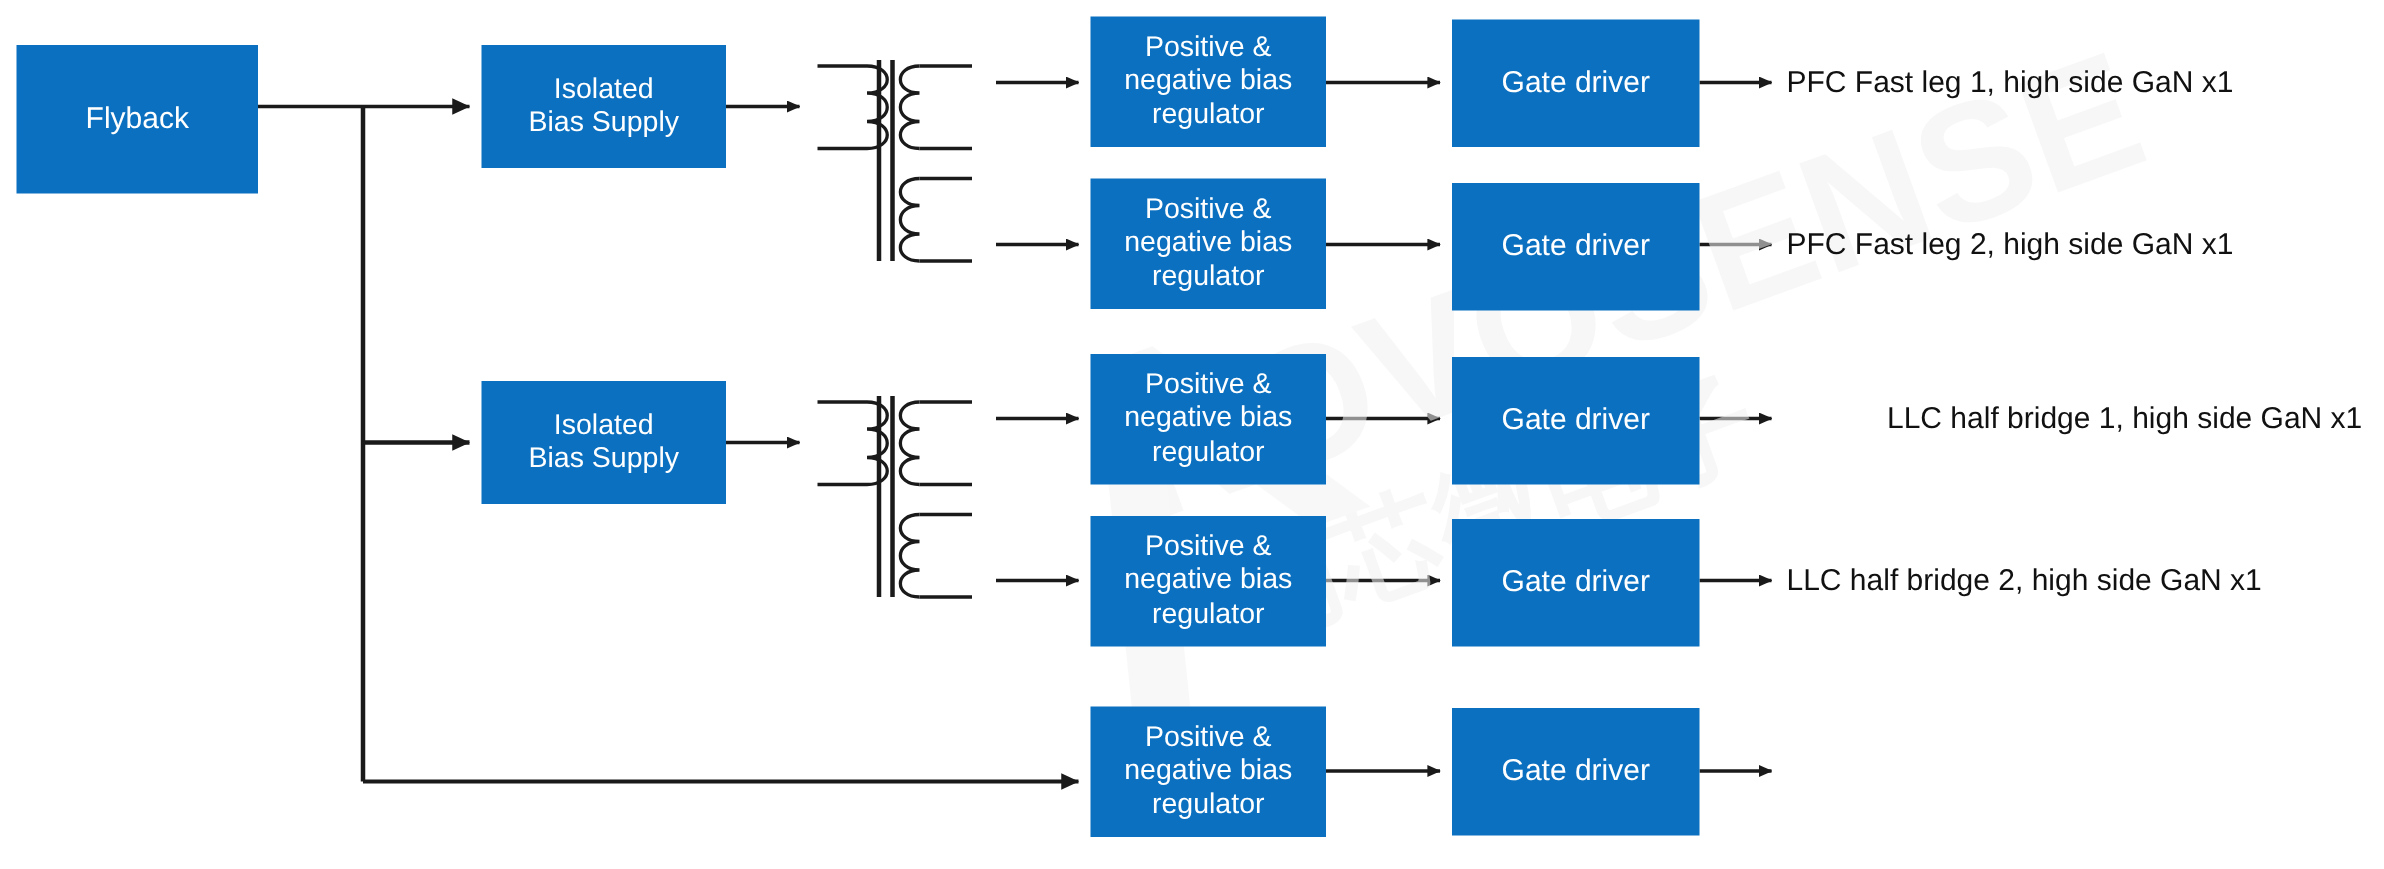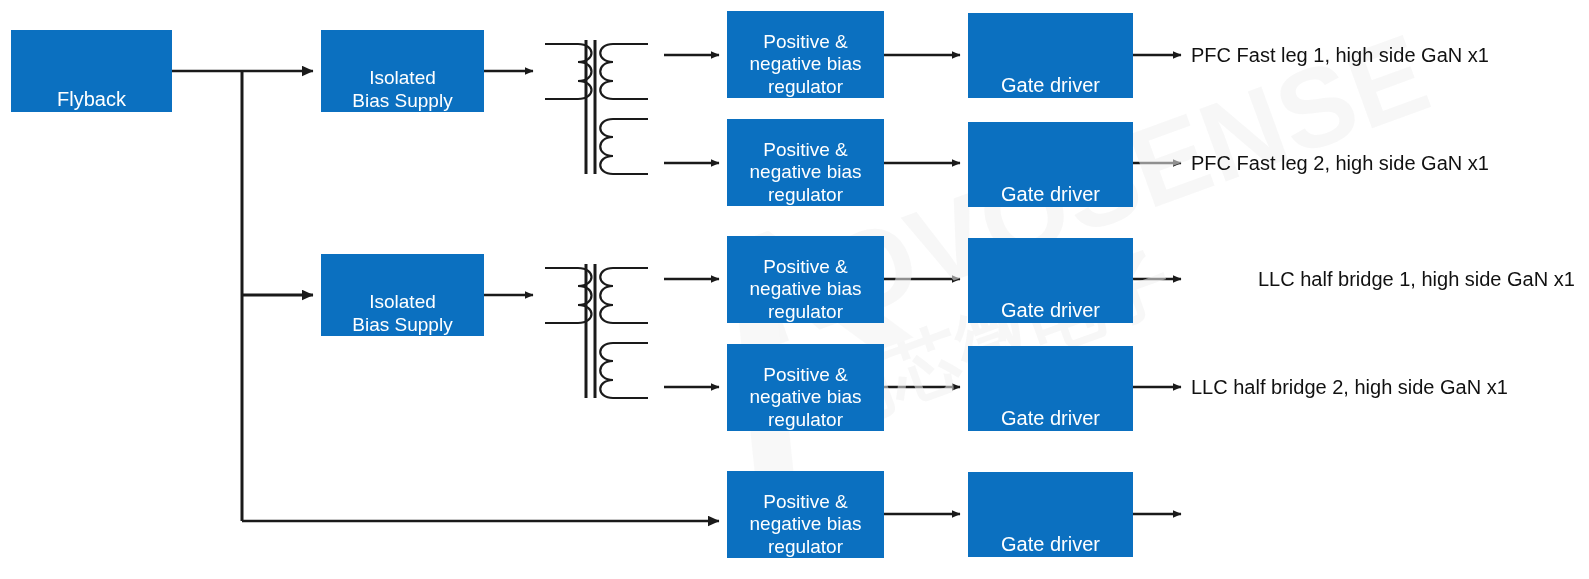--- a/index.html
+++ b/index.html
@@ -22,21 +22,21 @@
     left: 0;
     top: 0;
     width: 1589px;
     height: 579px;
   }
   .node-box {
     position: absolute;
     background: #0b70c0;
     color: #ffffff;
     display: flex;
-    align-items: flex-end;
+    align-items: center;
     justify-content: center;
     text-align: center;
     line-height: 1.18;
     box-sizing: border-box;
     z-index: 3;
   }
   .node-box .node-label {
     display: block;
     width: 100%;
     white-space: pre-line;
@@ -146,21 +146,21 @@
       <path d="M884,514 L960,514" marker-end="url(#arrowhead)"></path>
 
       <path d="M1133,55  L1181,55" marker-end="url(#arrowhead)"></path>
       <path d="M1133,163 L1181,163" marker-end="url(#arrowhead)"></path>
       <path d="M1133,279 L1181,279" marker-end="url(#arrowhead)"></path>
       <path d="M1133,387 L1181,387" marker-end="url(#arrowhead)"></path>
       <path d="M1133,514 L1181,514" marker-end="url(#arrowhead)"></path>
     </g>
   </svg>
 
-  <div class="node-box" style="left:11px; top:30px; width:161px; height:82px; font-size:20px;">
+  <div class="node-box" style="left:11px; top:30px; width:161px; height:99px; font-size:20px;">
     <span class="node-label">Flyback</span>
   </div>
 
   <div class="node-box" style="left:321px; top:30px; width:163px; height:82px; font-size:19px;">
     <span class="node-label">Isolated
 Bias Supply</span>
   </div>
 
   <div class="node-box" style="left:321px; top:254px; width:163px; height:82px; font-size:19px;">
     <span class="node-label">Isolated

